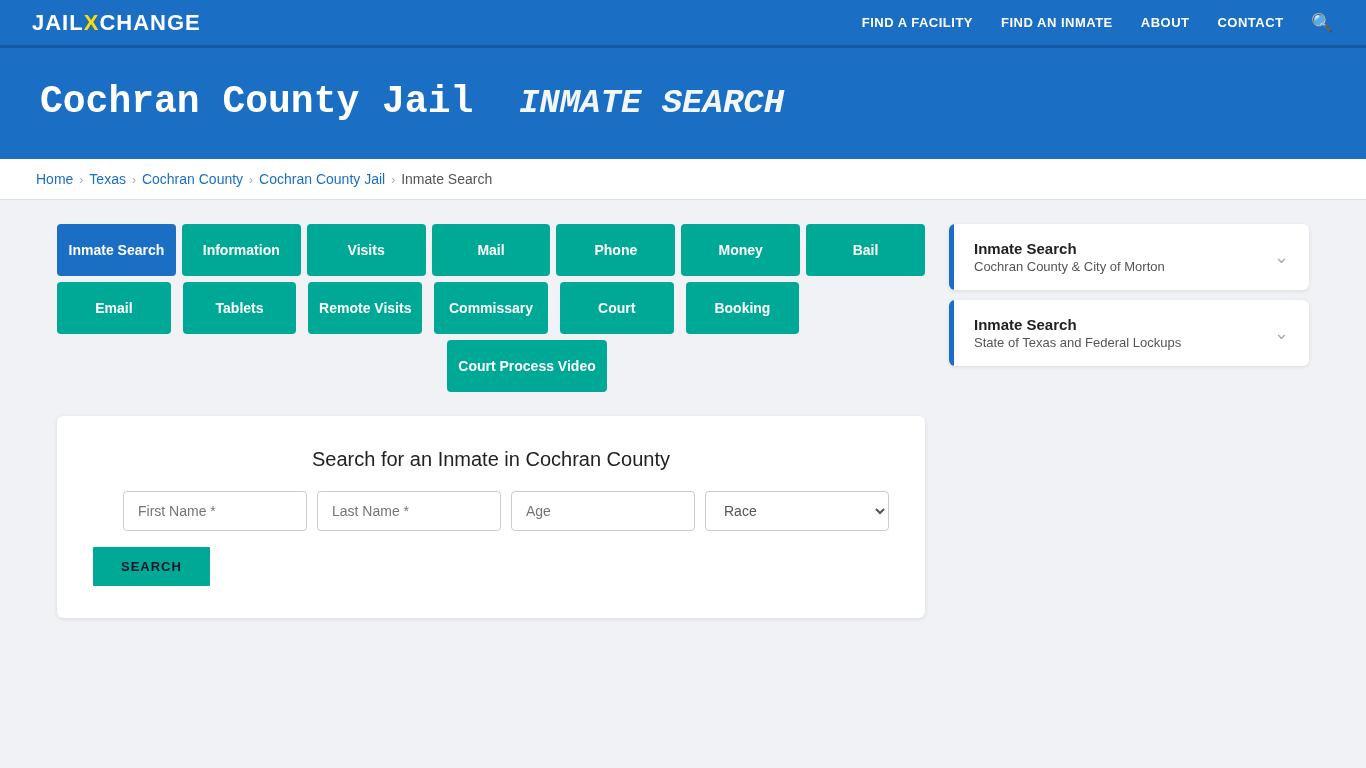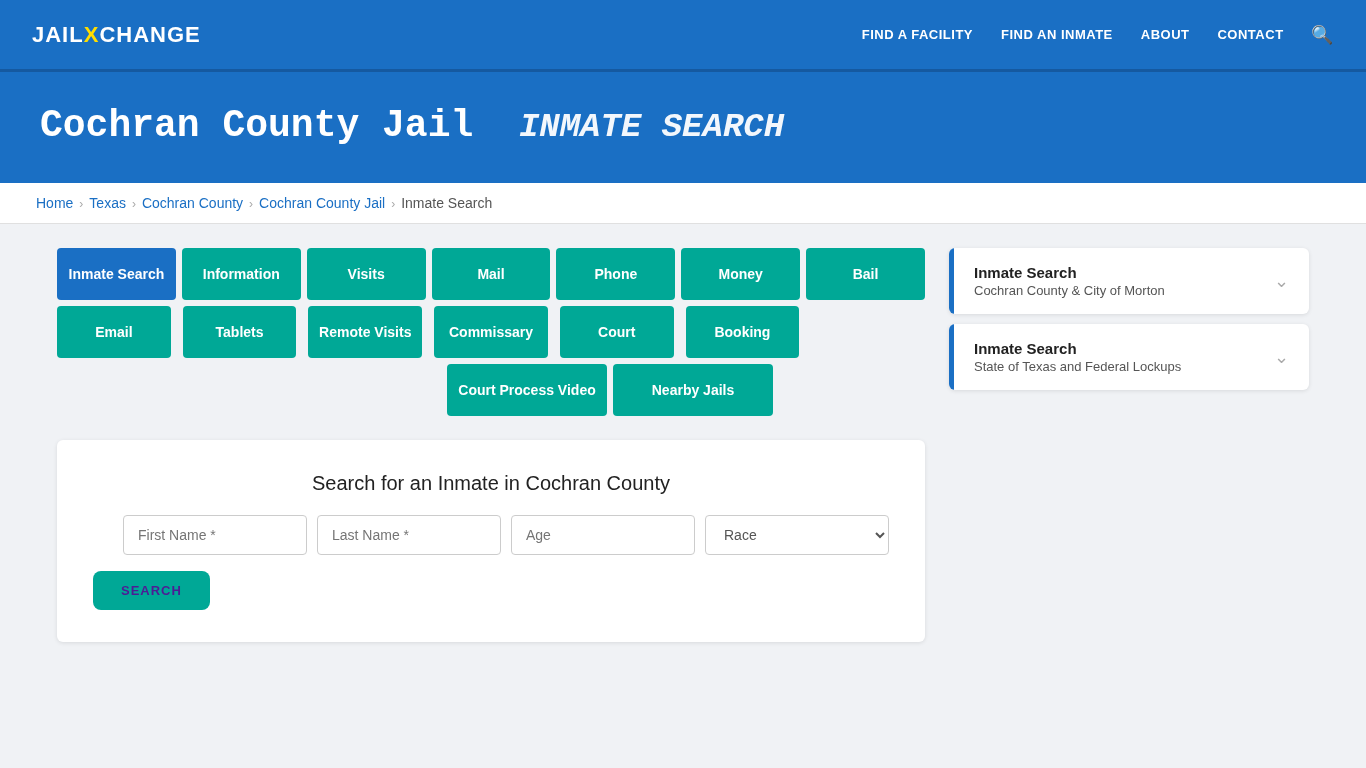--- a/index.html
+++ b/index.html
@@ -5,21 +5,21 @@
     * { margin: 0; padding: 0; box-sizing: border-box; }
     body { font-family: Arial, sans-serif; background: #f0f2f5; color: #333; }
 
     
     nav {
       background: #1a6fc4;
       display: flex;
       align-items: center;
       justify-content: space-between;
       padding: 0 32px;
-      height: 72px;
+      height: 48px;
       border-bottom: 3px solid #1559a0;
     }
     .logo {
       display: flex;
       align-items: center;
       font-size: 22px;
       font-weight: 900;
       color: #fff;
       letter-spacing: 1px;
     }
@@ -150,23 +150,23 @@
       font-size: 14px;
       color: #555;
       outline: none;
       flex: 1;
       min-width: 100px;
     }
     .search-fields select { background: #fff; cursor: pointer; }
     .search-btn-wrap { margin-top: 16px; }
     .search-btn {
       background: #00a896;
-      color: #4c1d95;
+      color: #0f172a;
       border: none;
-      border-radius: 8px;
+      border-radius: 1px;
       padding: 12px 28px;
       font-size: 13px;
       font-weight: 700;
       cursor: pointer;
       letter-spacing: 1px;
     }
 
     
     .sidebar {
       width: 360px;
@@ -245,21 +245,20 @@
       <button class="tab-btn">Email</button>
       <button class="tab-btn">Tablets</button>
       <button class="tab-btn">Remote Visits</button>
       <button class="tab-btn">Commissary</button>
       <button class="tab-btn">Court</button>
       <button class="tab-btn">Booking</button>
     </div>
 
     <div class="tabs-row3">
       <button class="tab-btn wide">Court Process Video</button>
-      <button class="tab-btn wide">Nearby Jails</button>
     </div>
 
     <div class="search-box">
       <h2>Search for an Inmate in Cochran County</h2>
       <div class="search-fields">
         <input type="text" placeholder="First Name *" style="">
         <input type="text" placeholder="Last Name *" style="">
         <input type="text" placeholder="Age" style="">
         <select>
           <option>Race</option>

